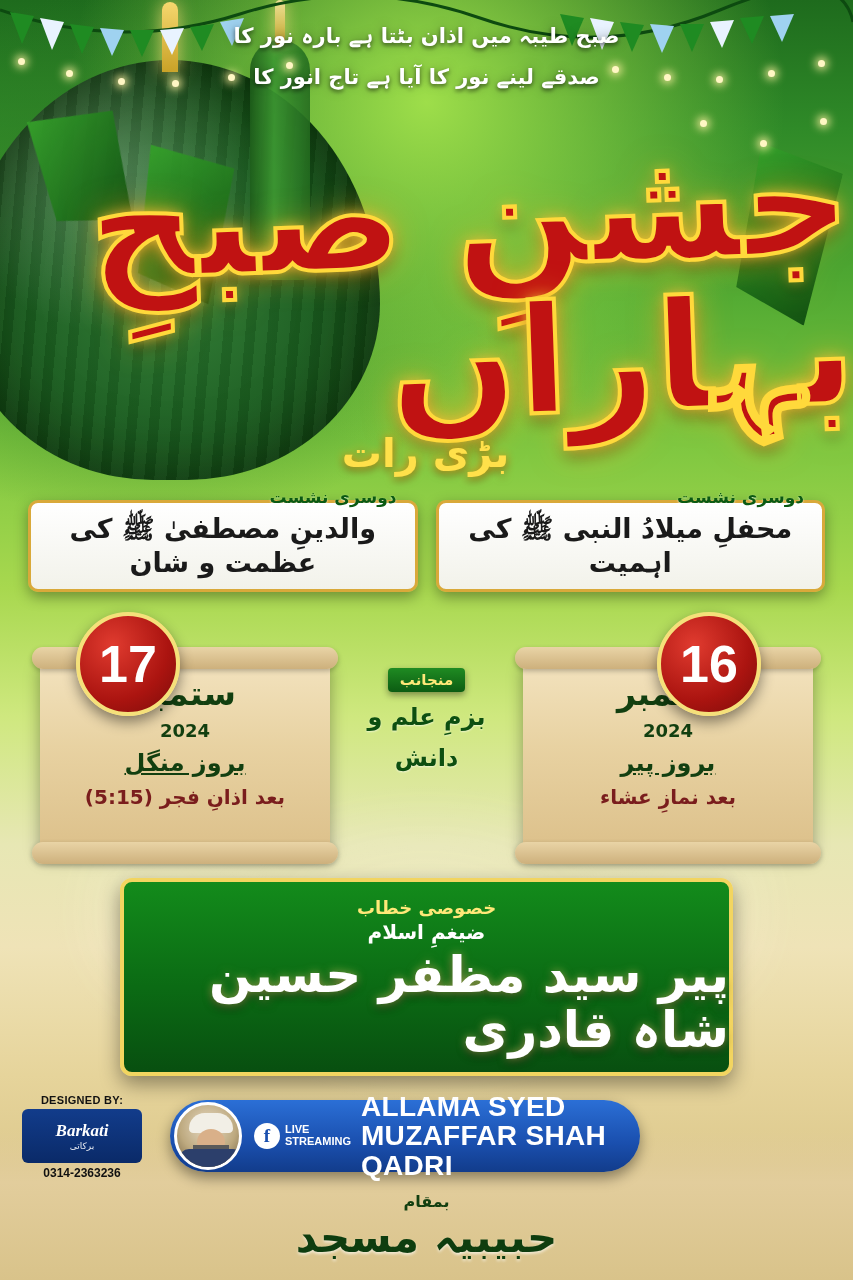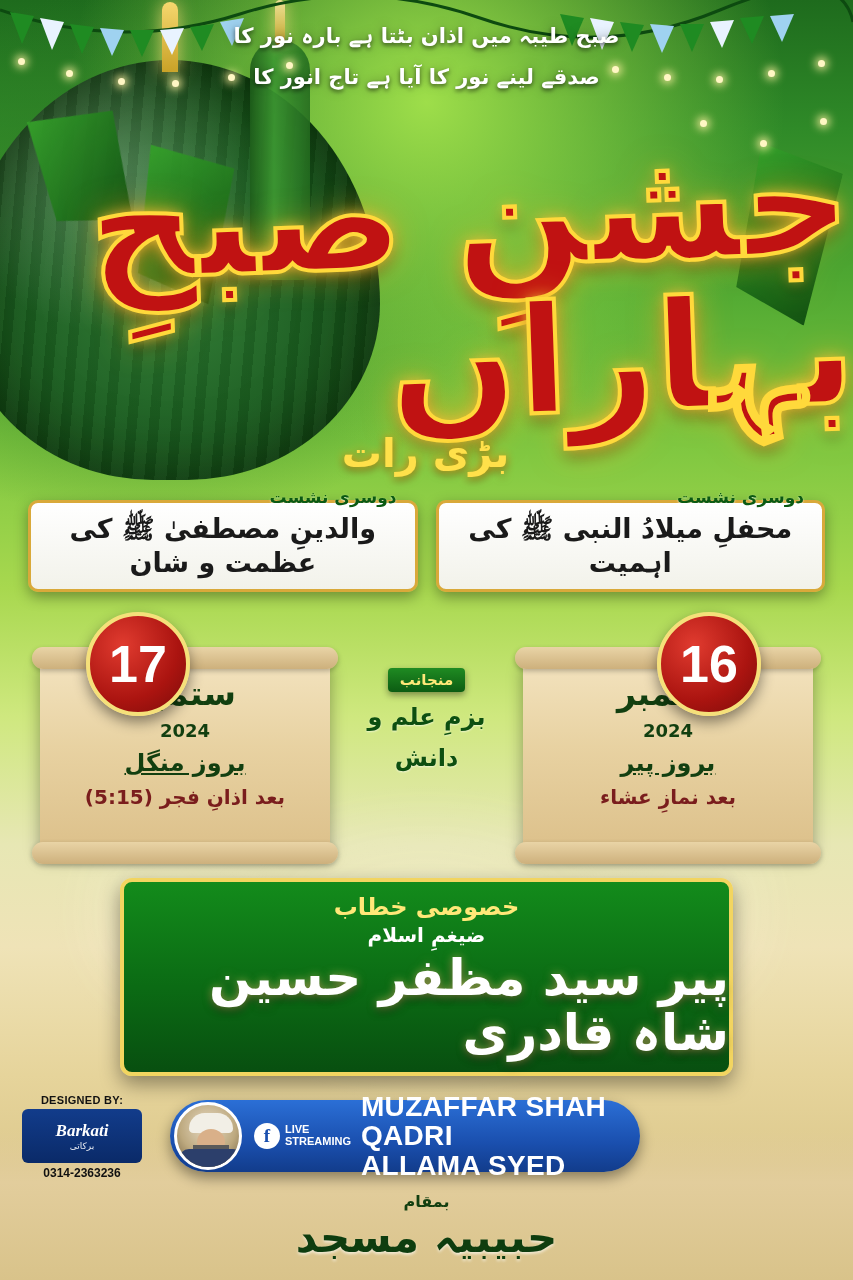--- a/index.html
+++ b/index.html
@@ -177,21 +177,21 @@
   .daybadge {
     position: absolute; top: -8px; width: 104px; height: 104px; border-radius: 50%;
     background: radial-gradient(circle at 34% 30%, #e03b2f 0%, #ab1410 60%, #7a0c0a 100%);
     border: 4px solid #f5e07a;
     color: #fff; font-size: 52px; font-weight: bold;
     display: flex; align-items: center; justify-content: center;
     box-shadow: 0 6px 14px rgba(0,0,0,.45);
     z-index: 3;
   }
   .daybadge-right { right: 52px; }
-  .daybadge-left  { left: 46px; }
+  .daybadge-left  { left: 36px; }
 
   .mid-ribbon {
     position: absolute; left: 50%; top: 48px; transform: translateX(-50%);
     width: 120px; text-align: center; z-index: 4;
   }
   .ribbon-tag {
     display: inline-block; background: linear-gradient(180deg,#1f8b22,#0c5c12);
     color: #ffe878; font-size: 15px; font-weight: bold;
     padding: 3px 12px; border-radius: 4px; box-shadow: 0 3px 7px rgba(0,0,0,.4);
   }
@@ -200,21 +200,21 @@
 
   
   .speaker-panel {
     position: absolute; top: 878px; left: 120px; right: 120px; height: 198px; z-index: 8;
     background: linear-gradient(180deg,#138b1b 0%, #0b6b14 55%, #084f10 100%);
     border: 4px solid #f2d560;
     border-radius: 12px;
     box-shadow: 0 8px 20px rgba(0,0,0,.4);
     display: flex; flex-direction: column; align-items: center; justify-content: center;
   }
-  .speaker-kicker { color: #ffe878; font-size: 24px; font-weight: bold; margin-bottom: 2px; }
+  .speaker-kicker { color: #ffe878; font-size: 18px; font-weight: bold; margin-bottom: 2px; }
   .speaker-title  { color: #ffffff; font-size: 20px; font-weight: bold; margin-bottom: 4px; }
   .speaker-name   {
     color: #ffffff; font-size: 50px; font-weight: bold; line-height: 1.1;
     text-shadow: 0 0 10px rgba(255,230,120,.55), 0 4px 8px rgba(0,0,0,.6);
   }
 
   
   .designer {
     position: absolute; left: 22px; top: 1094px; width: 120px; z-index: 9; text-align: center;
   }
@@ -395,22 +395,22 @@
         <span class="robe"></span>
     </div>
     <div class="fb-badge">
       <span class="fb-circle">f</span>
       <span class="live-word">
         <span style="display:block">LIVE</span>
         <span style="display:block">STREAMING</span>
       </span>
     </div>
     <div>
+      <div class="live-name">ALLAMA SYED</div>
       <div class="live-name">MUZAFFAR SHAH QADRI</div>
-      <div class="live-name">ALLAMA SYED</div>
     </div>
   </div>
 
   <div class="venue">
     <div class="venue-top urdu">بمقام</div>
     <div class="venue-main urdu">حبیبیہ مسجد</div>
   </div>
 
 </div>
 

